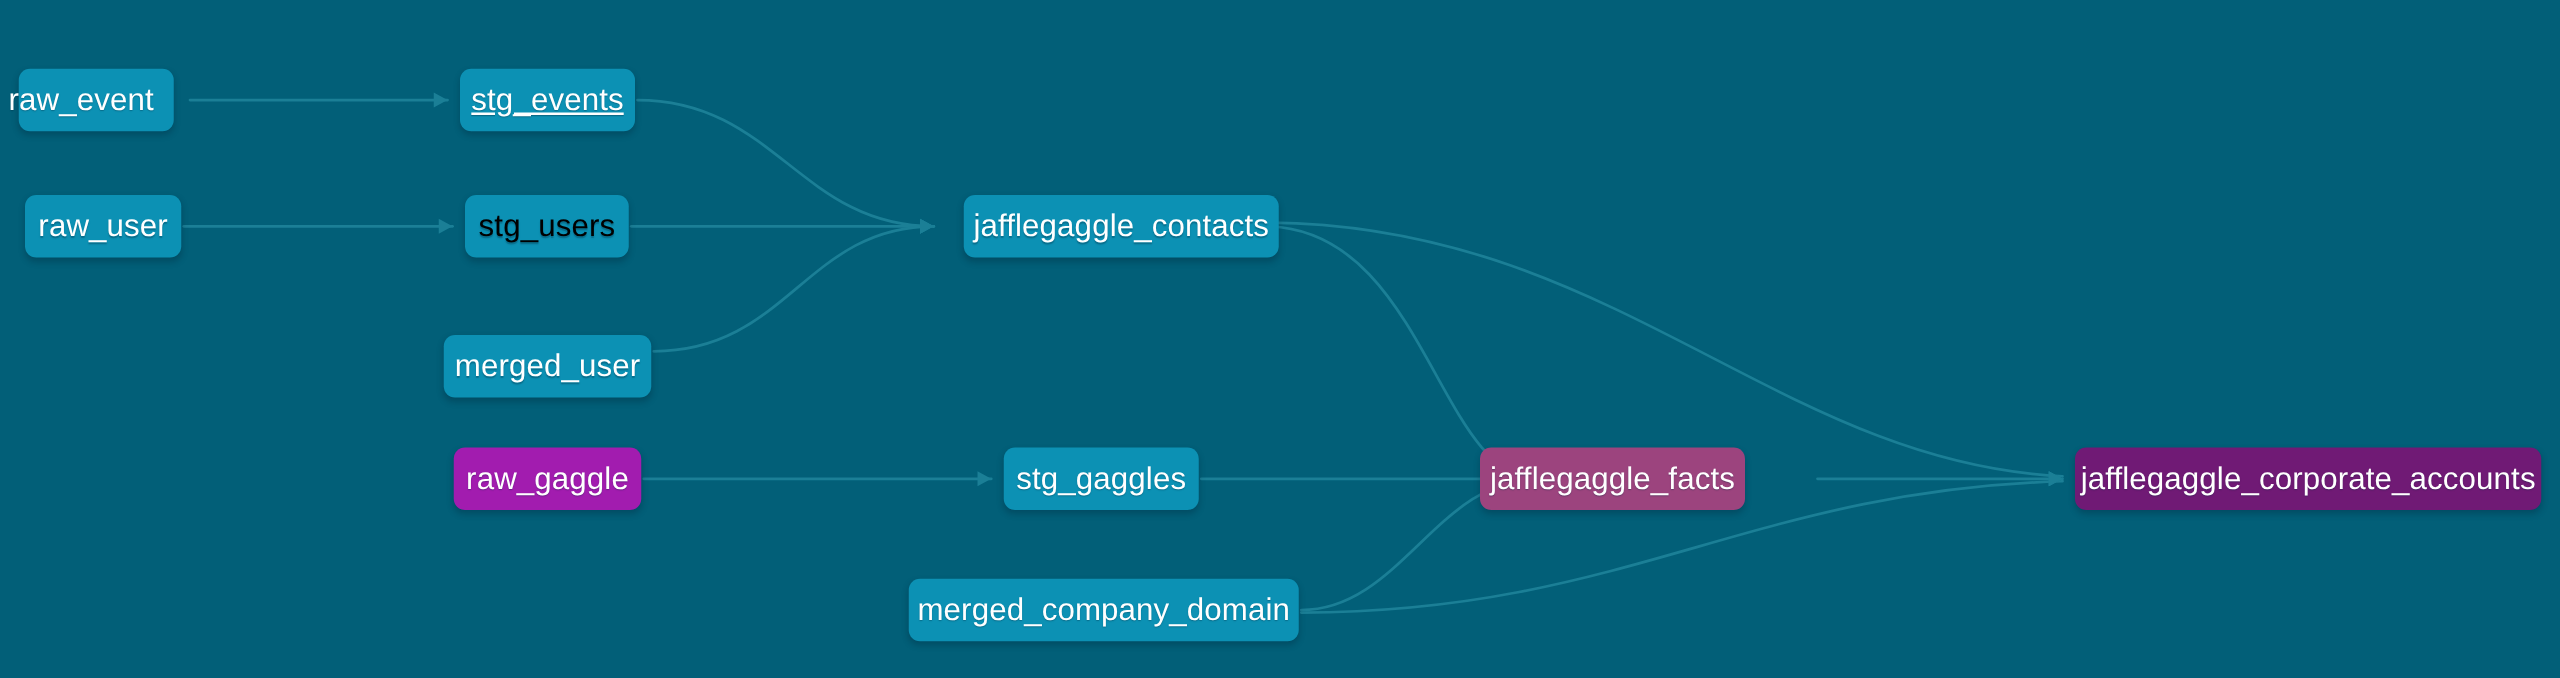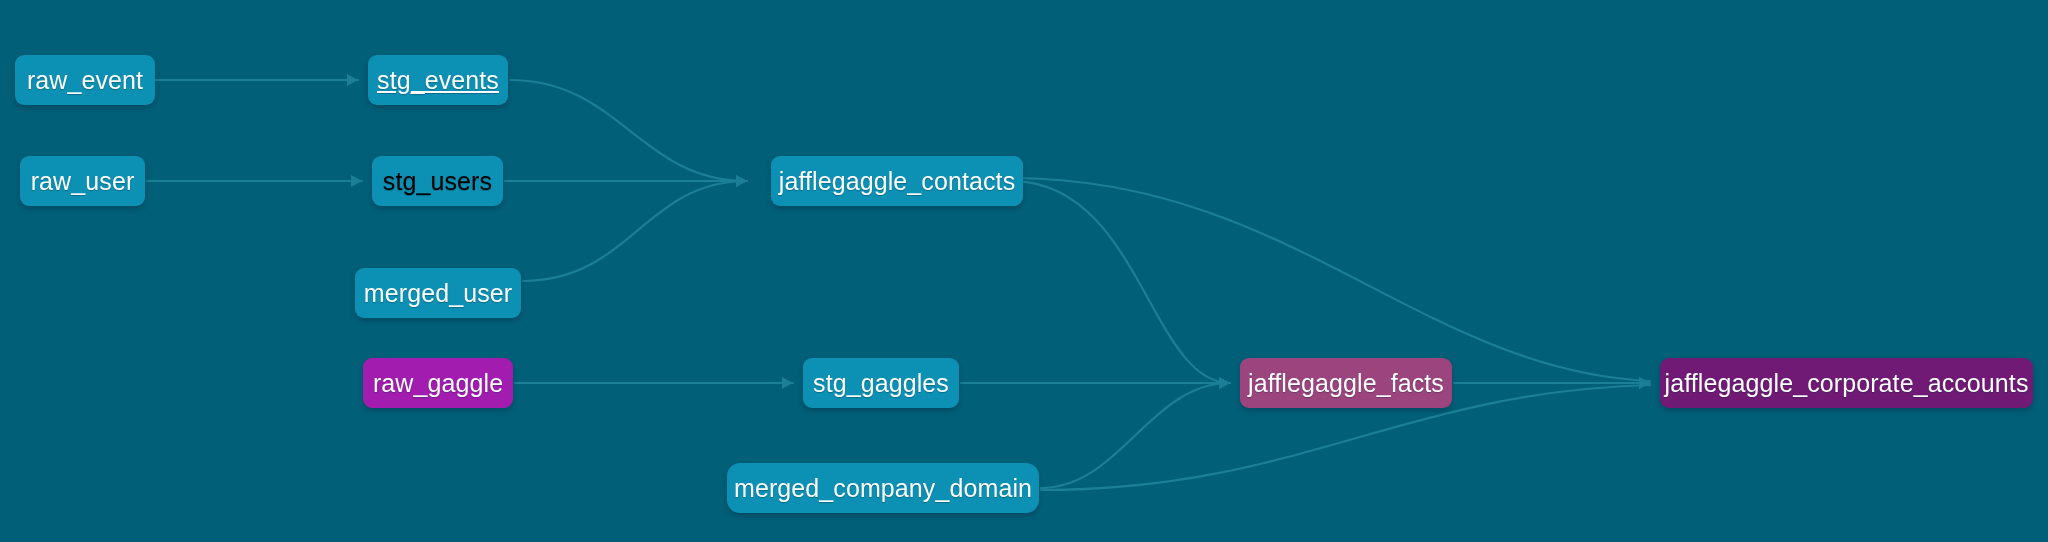--- a/index.html
+++ b/index.html
@@ -86,21 +86,21 @@
       <polygon points="736,175 747,181 736,187" class="edge-head" fill="#1b7f96"></polygon>
       <polygon points="736,175 747,181 736,187" class="edge-head" fill="#1b7f96"></polygon>
       <polygon points="1219,377 1230,383 1219,389" class="edge-head" fill="#1b7f96"></polygon>
       <polygon points="1219,377 1230,383 1219,389" class="edge-head" fill="#1b7f96"></polygon>
       <polygon points="1219,377 1230,383 1219,389" class="edge-head" fill="#1b7f96"></polygon>
       <polygon points="1639,377 1650,383 1639,389" class="edge-head" fill="#1b7f96"></polygon>
       <polygon points="1639,377 1650,383 1639,389" class="edge-head" fill="#1b7f96"></polygon>
       <polygon points="1639,377 1650,383 1639,389" class="edge-head" fill="#1b7f96"></polygon>
     </svg>
   <div id="node-layer">
-      <div class="node" style="left: 15px; top: 55px; width: 140px; height: 50px; background: rgb(12, 145, 180); color: rgb(255, 255, 255);">
+      <div class="node" style="left: 15px; top: 55px; width: 124px; height: 50px; background: rgb(12, 145, 180); color: rgb(255, 255, 255); justify-content: flex-end;">
         <span class="node-label">raw_event</span>
       </div>
       <div class="node" style="left: 20px; top: 156px; width: 125px; height: 50px; background: rgb(12, 145, 180); color: rgb(255, 255, 255);">
         <span class="node-label">raw_user</span>
       </div>
       <div class="node" style="left: 368px; top: 55px; width: 140px; height: 50px; background: rgb(12, 145, 180); color: rgb(255, 255, 255); text-decoration: underline;">
         <span class="node-label">stg_events</span>
       </div>
       <div class="node" style="left: 372px; top: 156px; width: 131px; height: 50px; background: rgb(12, 145, 180); color: #000000;">
         <span class="node-label">stg_users</span>
@@ -110,23 +110,23 @@
       </div>
       <div class="node" style="left: 363px; top: 358px; width: 150px; height: 50px; background: #a21caf; color: rgb(255, 255, 255);">
         <span class="node-label">raw_gaggle</span>
       </div>
       <div class="node" style="left: 757px; top: 156px; width: 252px; height: 50px; background: rgb(12, 145, 180); color: rgb(255, 255, 255); margin-left: 14px;">
         <span class="node-label">jafflegaggle_contacts</span>
       </div>
       <div class="node" style="left: 803px; top: 358px; width: 156px; height: 50px; background: rgb(12, 145, 180); color: rgb(255, 255, 255);">
         <span class="node-label">stg_gaggles</span>
       </div>
-      <div class="node" style="left: 727px; top: 463px; width: 312px; height: 50px; background: rgb(12, 145, 180); color: rgb(255, 255, 255); border-radius: 13px;">
+      <div class="node" style="left: 727px; top: 463px; width: 312px; height: 50px; background: rgb(12, 145, 180); color: rgb(255, 255, 255);">
         <span class="node-label">merged_company_domain</span>
       </div>
-      <div class="node selected" style="left: 1240px; top: 358px; width: 212px; height: 50px; background: rgb(156, 68, 126); color: rgb(255, 255, 255);">
+      <div class="node selected" style="left: 1184px; top: 358px; width: 212px; height: 50px; background: rgb(156, 68, 126); color: rgb(255, 255, 255);">
         <span class="node-label">jafflegaggle_facts</span>
       </div>
       <div class="node" style="left: 1660px; top: 358px; width: 373px; height: 50px; background: #701a75; color: rgb(255, 255, 255);">
         <span class="node-label">jafflegaggle_corporate_accounts</span>
       </div>
     </div>
 </div>
 
 </body></html>

